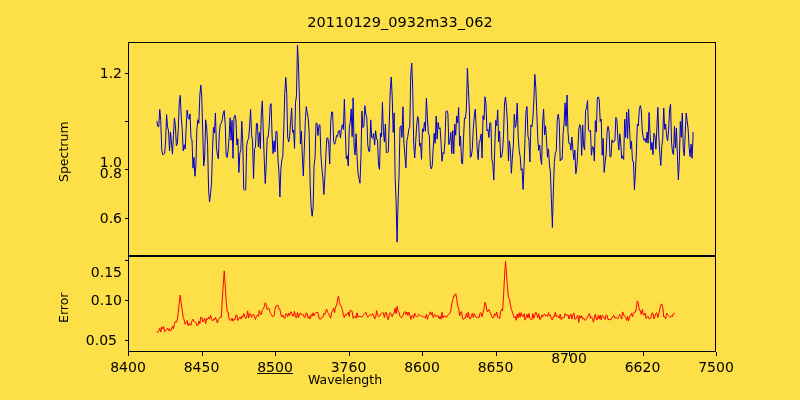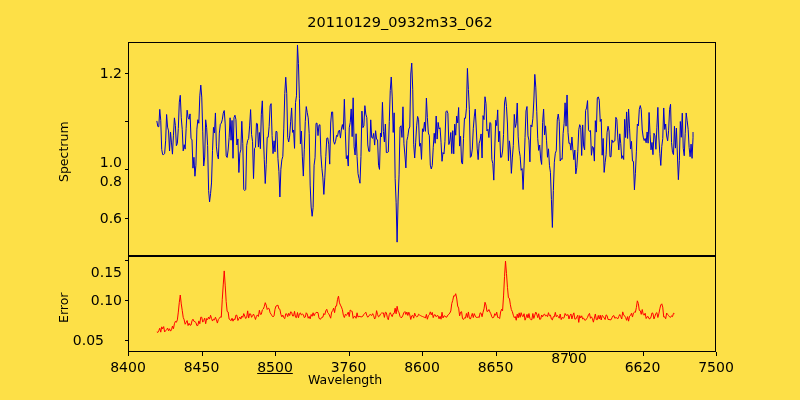--- a/index.html
+++ b/index.html
@@ -97,27 +97,27 @@
   <div class="axes" id="ax-error">
     <svg class="plotsvg" id="svg-error" viewBox="0 0 588 96" preserveAspectRatio="none">
         <path d="M27.93 76.51 L28.91 77.06 L29.89 75.25 L30.87 72.74 L31.85 76.75 L32.83 71.32 L33.81 73.39 L34.79 71.08 L35.77 76.51 L36.75 75.33 L37.73 74.20 L38.71 72.60 L39.69 75.36 L40.67 73.29 L41.65 75.71 L42.63 74.33 L43.61 70.55 L44.59 73.28 L45.57 68.18 L46.55 65.66 L47.53 66.70 L48.51 64.24 L49.49 56.29 L50.47 46.34 L51.45 38.81 L52.43 47.88 L53.41 54.52 L54.39 61.62 L55.37 64.19 L56.35 68.68 L57.33 66.89 L58.31 64.90 L59.29 70.00 L60.27 67.72 L61.25 69.64 L62.23 69.51 L63.21 65.21 L64.19 63.50 L65.17 65.65 L66.15 66.11 L67.13 66.88 L68.11 70.11 L69.09 69.91 L70.07 65.28 L71.05 68.15 L72.03 61.44 L73.01 61.57 L73.99 66.50 L74.97 64.88 L75.95 62.42 L76.93 68.16 L77.91 62.85 L78.89 63.95 L79.87 61.28 L80.85 63.41 L81.83 59.48 L82.81 62.78 L83.79 65.40 L84.77 63.43 L85.75 64.25 L86.73 61.52 L87.71 64.14 L88.69 67.47 L89.67 63.85 L90.65 62.67 L91.63 61.18 L92.61 61.56 L93.59 43.21 L94.57 28.50 L95.55 14.21 L96.53 28.71 L97.51 45.49 L98.49 55.54 L99.47 56.13 L100.45 63.30 L101.43 64.12 L102.41 65.08 L103.39 62.52 L104.37 65.55 L105.35 63.27 L106.33 63.95 L107.31 59.36 L108.29 59.56 L109.27 64.88 L110.25 62.97 L111.23 61.28 L112.21 63.40 L113.19 60.29 L114.17 61.64 L115.15 57.81 L116.13 60.43 L117.11 62.85 L118.09 61.58 L119.07 55.01 L120.05 62.36 L121.03 58.00 L122.01 58.15 L122.99 61.61 L123.97 60.01 L124.95 58.32 L125.93 60.78 L126.91 63.82 L127.89 60.45 L128.87 59.14 L129.85 60.76 L130.83 54.38 L131.81 58.57 L132.79 58.48 L133.77 54.09 L134.75 53.11 L135.73 50.66 L136.71 46.65 L137.69 49.20 L138.67 53.61 L139.65 52.28 L140.63 52.75 L141.61 57.04 L142.59 58.39 L143.57 60.14 L144.55 61.18 L145.53 60.11 L146.51 53.35 L147.49 50.12 L148.47 49.65 L149.45 49.17 L150.43 52.96 L151.41 53.40 L152.39 58.59 L153.37 61.11 L154.35 59.32 L155.33 61.97 L156.31 62.94 L157.29 58.00 L158.27 58.08 L159.25 60.91 L160.23 57.49 L161.21 59.82 L162.19 56.01 L163.17 56.43 L164.15 60.23 L165.13 60.24 L166.11 55.49 L167.09 61.52 L168.07 61.92 L169.05 56.71 L170.03 62.10 L171.01 57.94 L171.99 57.10 L172.97 59.24 L173.95 58.35 L174.93 58.87 L175.91 61.91 L176.89 61.34 L177.87 56.96 L178.85 58.25 L179.83 62.54 L180.81 60.75 L181.79 63.16 L182.77 58.73 L183.75 60.53 L184.73 56.93 L185.71 60.04 L186.69 57.96 L187.67 56.64 L188.65 56.60 L189.63 56.84 L190.61 62.23 L191.59 63.59 L192.57 63.12 L193.55 61.53 L194.53 61.46 L195.51 57.76 L196.49 58.86 L197.47 54.93 L198.45 53.37 L199.43 56.89 L200.41 57.96 L201.39 60.18 L202.37 62.52 L203.35 56.23 L204.33 54.94 L205.31 52.22 L206.29 56.82 L207.27 50.22 L208.25 50.19 L209.23 43.30 L210.21 39.96 L211.19 46.79 L212.17 49.14 L213.15 51.14 L214.13 53.88 L215.11 59.53 L216.09 61.83 L217.07 58.49 L218.05 59.67 L219.03 58.32 L220.01 56.32 L220.99 60.90 L221.97 54.12 L222.95 55.10 L223.93 55.48 L224.91 62.66 L225.89 60.75 L226.87 60.59 L227.85 62.61 L228.83 57.01 L229.81 61.39 L230.79 60.48 L231.77 60.83 L232.75 61.06 L233.73 61.13 L234.71 60.29 L235.69 58.56 L236.67 57.52 L237.65 56.38 L238.63 59.78 L239.61 61.52 L240.59 60.42 L241.57 58.85 L242.55 58.89 L243.53 59.83 L244.51 57.86 L245.49 59.98 L246.47 63.31 L247.45 61.80 L248.43 54.81 L249.41 58.80 L250.39 61.14 L251.37 60.36 L252.35 58.27 L253.33 57.30 L254.31 57.22 L255.29 57.07 L256.27 61.70 L257.25 56.40 L258.23 56.90 L259.21 61.78 L260.19 64.08 L261.17 58.72 L262.15 56.83 L263.13 59.07 L264.11 60.92 L265.09 57.81 L266.07 57.53 L267.05 52.26 L268.03 58.00 L269.01 50.32 L269.99 55.23 L270.97 56.99 L271.95 60.70 L272.93 62.03 L273.91 61.47 L274.89 59.42 L275.87 56.76 L276.85 55.70 L277.83 58.73 L278.81 56.20 L279.79 59.70 L280.77 56.37 L281.75 59.17 L282.73 63.79 L283.71 60.07 L284.69 59.57 L285.67 62.46 L286.65 57.36 L287.63 60.16 L288.61 61.04 L289.59 60.78 L290.57 58.46 L291.55 59.22 L292.53 59.82 L293.51 60.39 L294.49 60.77 L295.47 61.19 L296.45 61.45 L297.43 62.43 L298.41 58.59 L299.39 63.56 L300.37 59.99 L301.35 58.90 L302.33 56.00 L303.31 59.09 L304.29 56.58 L305.27 61.90 L306.25 59.07 L307.23 59.00 L308.21 61.02 L309.19 59.75 L310.17 60.03 L311.15 63.10 L312.13 60.58 L313.11 63.54 L314.09 56.41 L315.07 62.25 L316.05 60.10 L317.03 60.23 L318.01 61.53 L318.99 61.24 L319.97 59.28 L320.95 58.49 L321.93 57.23 L322.91 55.11 L323.89 47.47 L324.87 44.25 L325.85 39.63 L326.83 39.90 L327.81 37.49 L328.79 41.87 L329.77 50.07 L330.75 52.18 L331.73 60.09 L332.71 56.38 L333.69 55.83 L334.67 63.04 L335.65 63.80 L336.63 62.09 L337.61 62.39 L338.59 57.65 L339.57 61.78 L340.55 56.13 L341.53 62.42 L342.51 63.42 L343.49 60.77 L344.47 57.62 L345.45 61.82 L346.43 57.81 L347.41 60.20 L348.39 61.69 L349.37 61.83 L350.35 61.08 L351.33 61.96 L352.31 57.01 L353.29 57.43 L354.27 60.99 L355.25 56.39 L356.23 52.93 L357.21 46.23 L358.19 49.06 L359.17 55.57 L360.15 55.40 L361.13 53.65 L362.11 56.10 L363.09 57.97 L364.07 61.14 L365.05 62.34 L366.03 61.48 L367.01 57.89 L367.99 59.58 L368.97 56.30 L369.95 61.71 L370.93 61.73 L371.91 62.86 L372.89 56.16 L373.87 53.33 L374.85 54.91 L375.83 39.78 L376.81 20.03 L377.79 4.18 L378.77 16.83 L379.75 30.95 L380.73 41.67 L381.71 42.20 L382.69 48.78 L383.67 53.78 L384.65 55.78 L385.63 59.44 L386.61 61.94 L387.59 60.86 L388.57 64.60 L389.55 58.35 L390.53 62.14 L391.51 57.05 L392.49 61.59 L393.47 56.85 L394.45 60.15 L395.43 60.95 L396.41 57.94 L397.39 64.52 L398.37 61.86 L399.35 58.55 L400.33 62.19 L401.31 57.72 L402.29 62.65 L403.27 64.06 L404.25 64.00 L405.23 57.69 L406.21 62.75 L407.19 59.35 L408.17 56.23 L409.15 58.38 L410.13 61.91 L411.11 57.90 L412.09 63.74 L413.07 63.40 L414.05 59.22 L415.03 61.08 L416.01 58.91 L416.99 58.33 L417.97 60.19 L418.95 59.55 L419.93 60.96 L420.91 56.85 L421.89 60.09 L422.87 59.27 L423.85 63.45 L424.83 64.22 L425.81 60.93 L426.79 61.05 L427.77 56.53 L428.75 61.02 L429.73 59.53 L430.71 60.88 L431.69 62.49 L432.67 58.25 L433.65 63.92 L434.63 61.75 L435.61 62.45 L436.59 62.05 L437.57 57.69 L438.55 59.53 L439.53 59.48 L440.51 58.78 L441.49 63.30 L442.47 59.89 L443.45 58.15 L444.43 63.29 L445.41 59.50 L446.39 57.04 L447.37 63.44 L448.35 63.31 L449.33 61.40 L450.31 59.43 L451.29 66.78 L452.27 59.88 L453.25 62.26 L454.23 60.05 L455.21 63.30 L456.19 62.37 L457.17 64.41 L458.15 64.56 L459.13 63.12 L460.11 61.70 L461.09 58.90 L462.07 57.57 L463.05 62.61 L464.03 61.08 L465.01 63.01 L465.99 66.55 L466.97 62.26 L467.95 58.21 L468.93 63.93 L469.91 64.05 L470.89 59.70 L471.87 63.35 L472.85 59.35 L473.83 64.33 L474.81 59.61 L475.79 60.56 L476.77 62.26 L477.75 63.87 L478.73 59.13 L479.71 59.83 L480.69 63.83 L481.67 63.81 L482.65 64.11 L483.63 64.16 L484.61 62.09 L485.59 60.22 L486.57 59.87 L487.55 62.68 L488.53 61.77 L489.51 62.19 L490.49 63.17 L491.47 60.66 L492.45 58.76 L493.43 60.91 L494.41 63.32 L495.39 56.03 L496.37 59.17 L497.35 60.25 L498.33 61.86 L499.31 64.65 L500.29 60.87 L501.27 65.53 L502.25 60.36 L503.23 59.75 L504.21 57.46 L505.19 61.32 L506.17 57.20 L507.15 56.34 L508.13 56.47 L509.11 51.61 L510.09 44.75 L511.07 47.49 L512.05 54.50 L513.03 54.87 L514.01 58.57 L514.99 53.63 L515.97 58.71 L516.95 59.38 L517.93 57.42 L518.91 62.85 L519.89 61.04 L520.87 60.83 L521.85 63.06 L522.83 63.09 L523.81 61.25 L524.79 57.07 L525.77 57.55 L526.75 63.27 L527.73 60.60 L528.71 57.59 L529.69 56.87 L530.67 61.78 L531.65 58.01 L532.63 52.88 L533.61 49.01 L534.59 47.83 L535.57 51.21 L536.55 61.25 L537.53 61.13 L538.51 63.07 L539.49 57.24 L540.47 58.62 L541.45 59.87 L542.43 61.07 L543.41 61.63 L544.39 60.05 L545.37 60.88 L546.35 57.46 L547.33 57.85 L548.31 NaN L549.29 NaN L550.27 NaN L551.25 NaN L552.23 NaN L553.21 NaN L554.19 NaN L555.17 NaN L556.15 NaN L557.13 NaN L558.11 NaN L559.09 NaN L560.07 NaN L561.05 NaN L562.03 NaN L563.01 NaN L563.99 NaN L564.97 NaN L565.95 NaN L565.95 NaN L565.95 NaN " fill="none" stroke="#ff0000" stroke-width="1" stroke-linejoin="round" vector-effect="non-scaling-stroke"></path>
       </svg>
   </div>
 
   <div id="ticks-layer">
       <div class="tickmark" style="left: 124.5px; top: 217.528px; width: 4px; height: 1px;"></div>
       <div class="ticklabel ytick" style="left: 82px; top: 217.528px; width: 40px;">0.6</div>
       <div class="tickmark" style="left: 124.5px; top: 169.438px; width: 4px; height: 1px;"></div>
-      <div class="ticklabel ytick" style="left: 82px; top: 181px; width: 40px;">0.8</div>
+      <div class="ticklabel ytick" style="left: 82px; top: 173px; width: 40px;">0.8</div>
       <div class="tickmark" style="left: 124.5px; top: 121.348px; width: 4px; height: 1px;"></div>
       <div class="ticklabel ytick" style="left: 82px; top: 121.348px; width: 40px; margin-top: 41px;">1.0</div>
       <div class="tickmark" style="left: 124.5px; top: 73.2584px; width: 4px; height: 1px;"></div>
       <div class="ticklabel ytick" style="left: 82px; top: 73.2584px; width: 40px;">1.2</div>
       <div class="tickmark" style="left: 124.5px; top: 340px; width: 4px; height: 1px;"></div>
-      <div class="ticklabel ytick" style="left: 64px; top: 340px; width: 40px; text-align: right;">0.05</div>
+      <div class="ticklabel ytick" style="left: 77px; top: 340px; width: 40px; text-align: right;">0.05</div>
       <div class="tickmark" style="left: 124.5px; top: 300px; width: 4px; height: 1px;"></div>
       <div class="ticklabel ytick" style="left: 82px; top: 300px; width: 40px;">0.10</div>
       <div class="tickmark" style="left: 124.5px; top: 260px; width: 4px; height: 1px;"></div>
       <div class="ticklabel ytick" style="left: 82px; top: 260px; width: 40px; margin-top: 12px;">0.15</div>
       <div class="tickmark" style="left: 128px; top: 352px; width: 1px; height: 4px;"></div>
       <div class="ticklabel xtick" style="left: 128px; top: 359px; width: 60px;">8400</div>
       <div class="tickmark" style="left: 201.5px; top: 352px; width: 1px; height: 4px;"></div>
       <div class="ticklabel xtick" style="left: 201.5px; top: 359px; width: 60px;">8450</div>
       <div class="tickmark" style="left: 275px; top: 352px; width: 1px; height: 4px;"></div>
       <div class="ticklabel xtick" style="left: 275px; top: 359px; width: 60px; text-decoration: underline;">8500</div>

